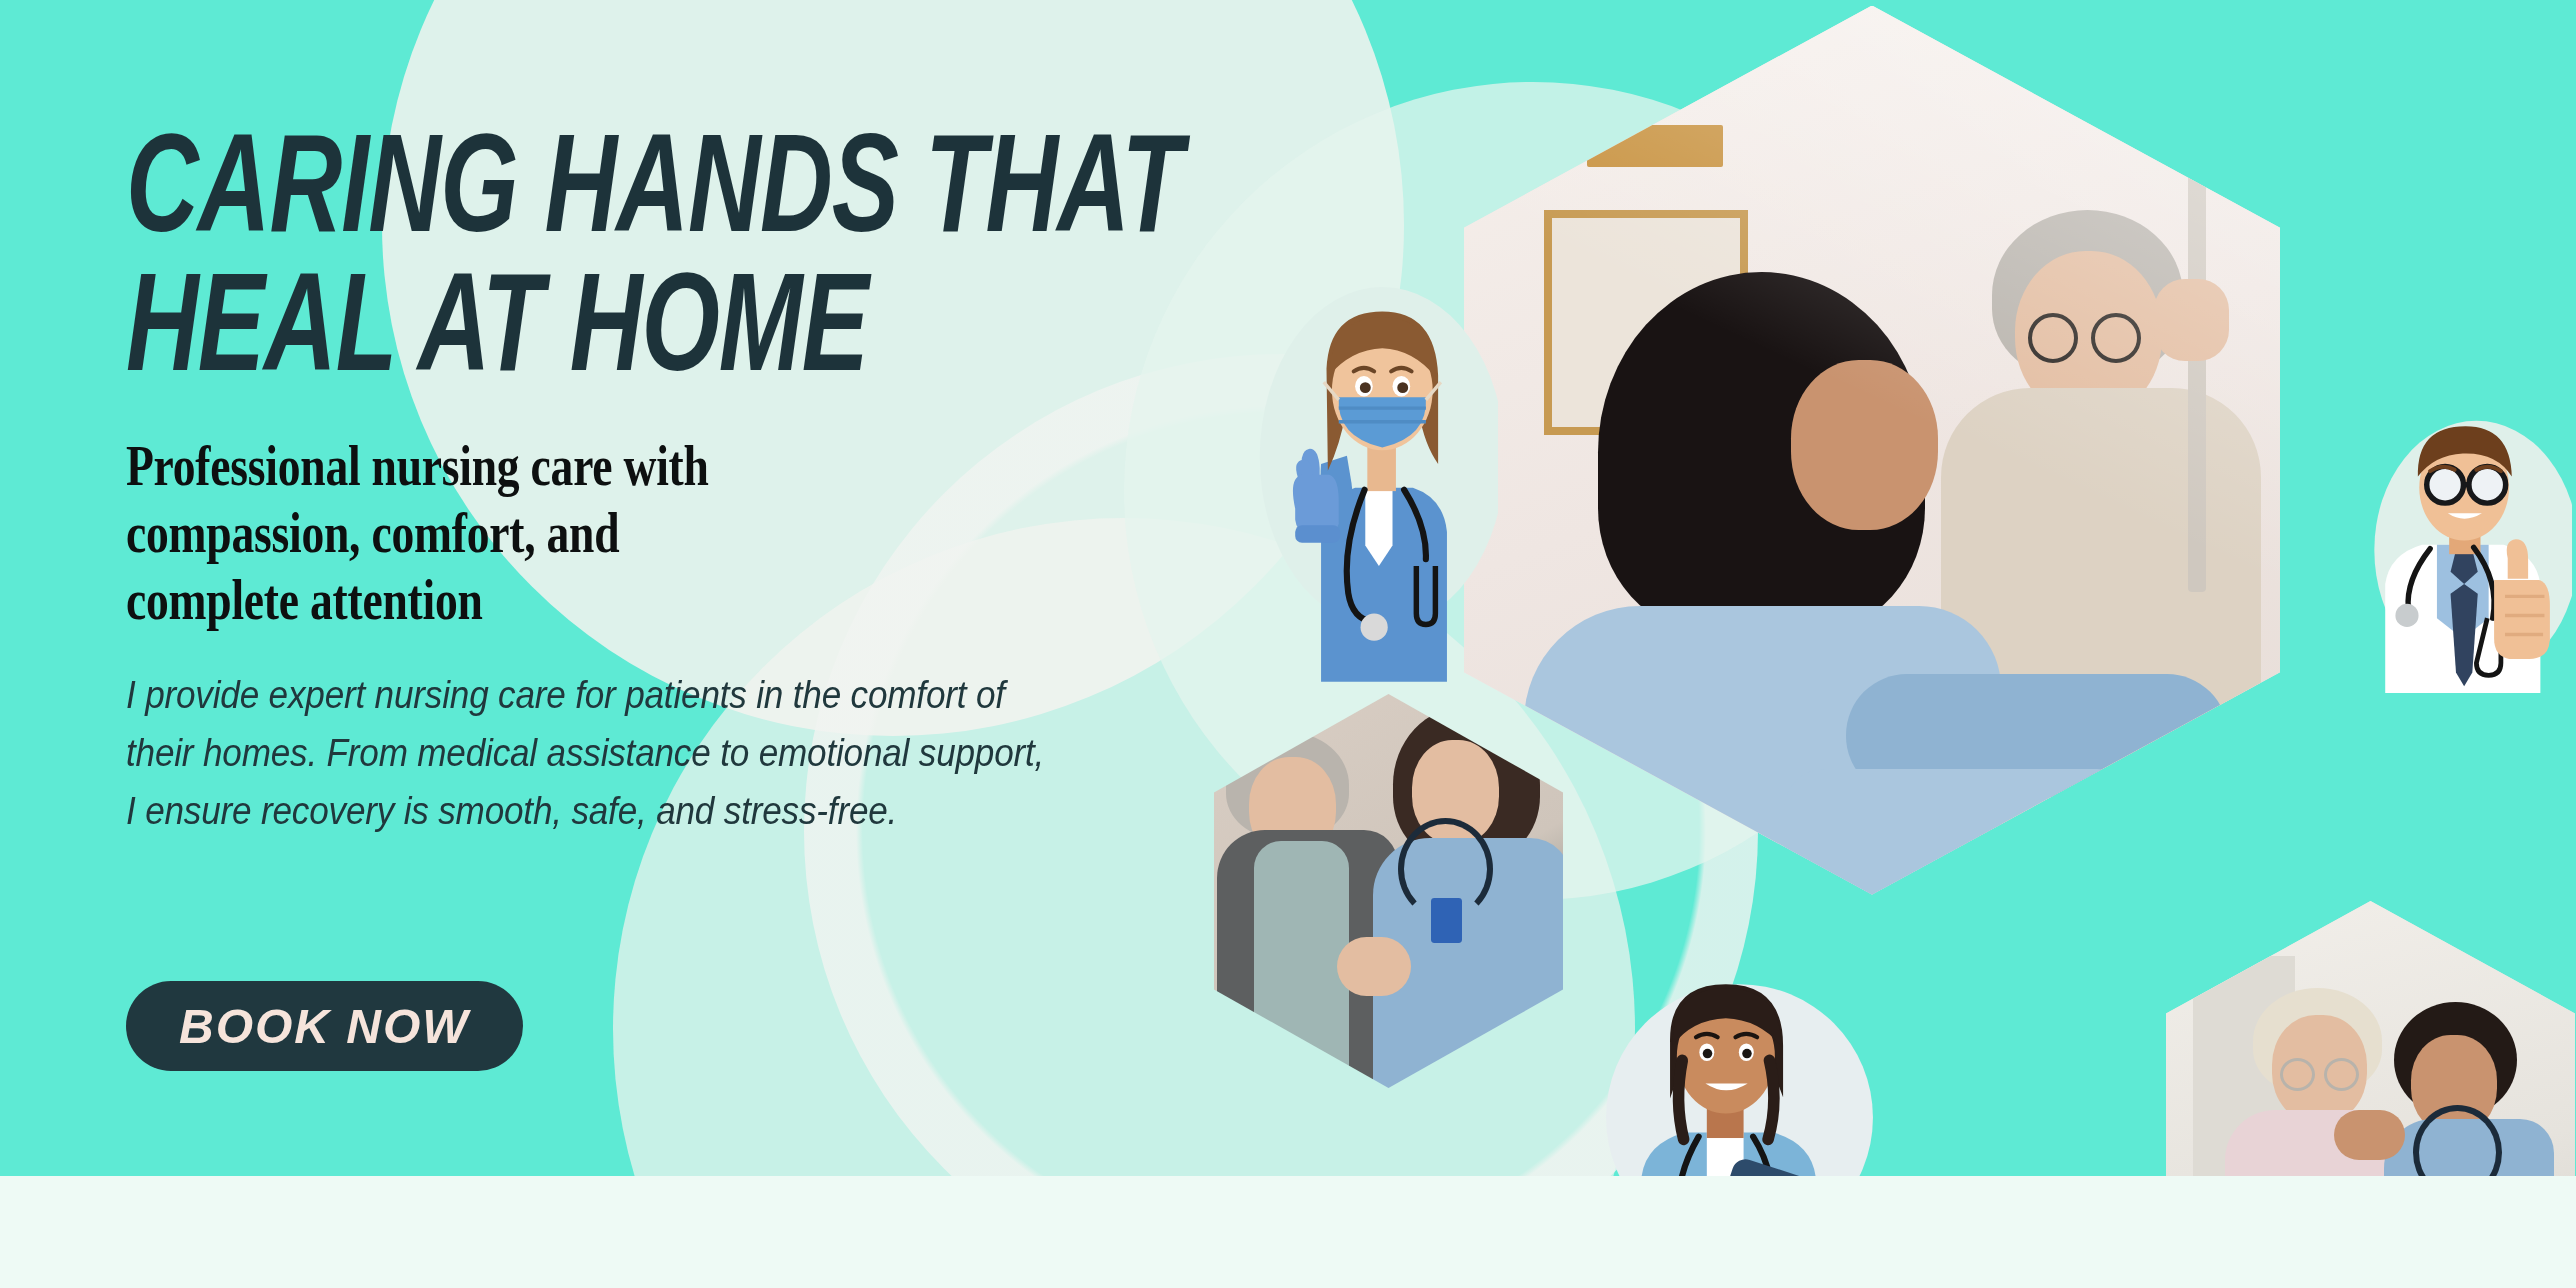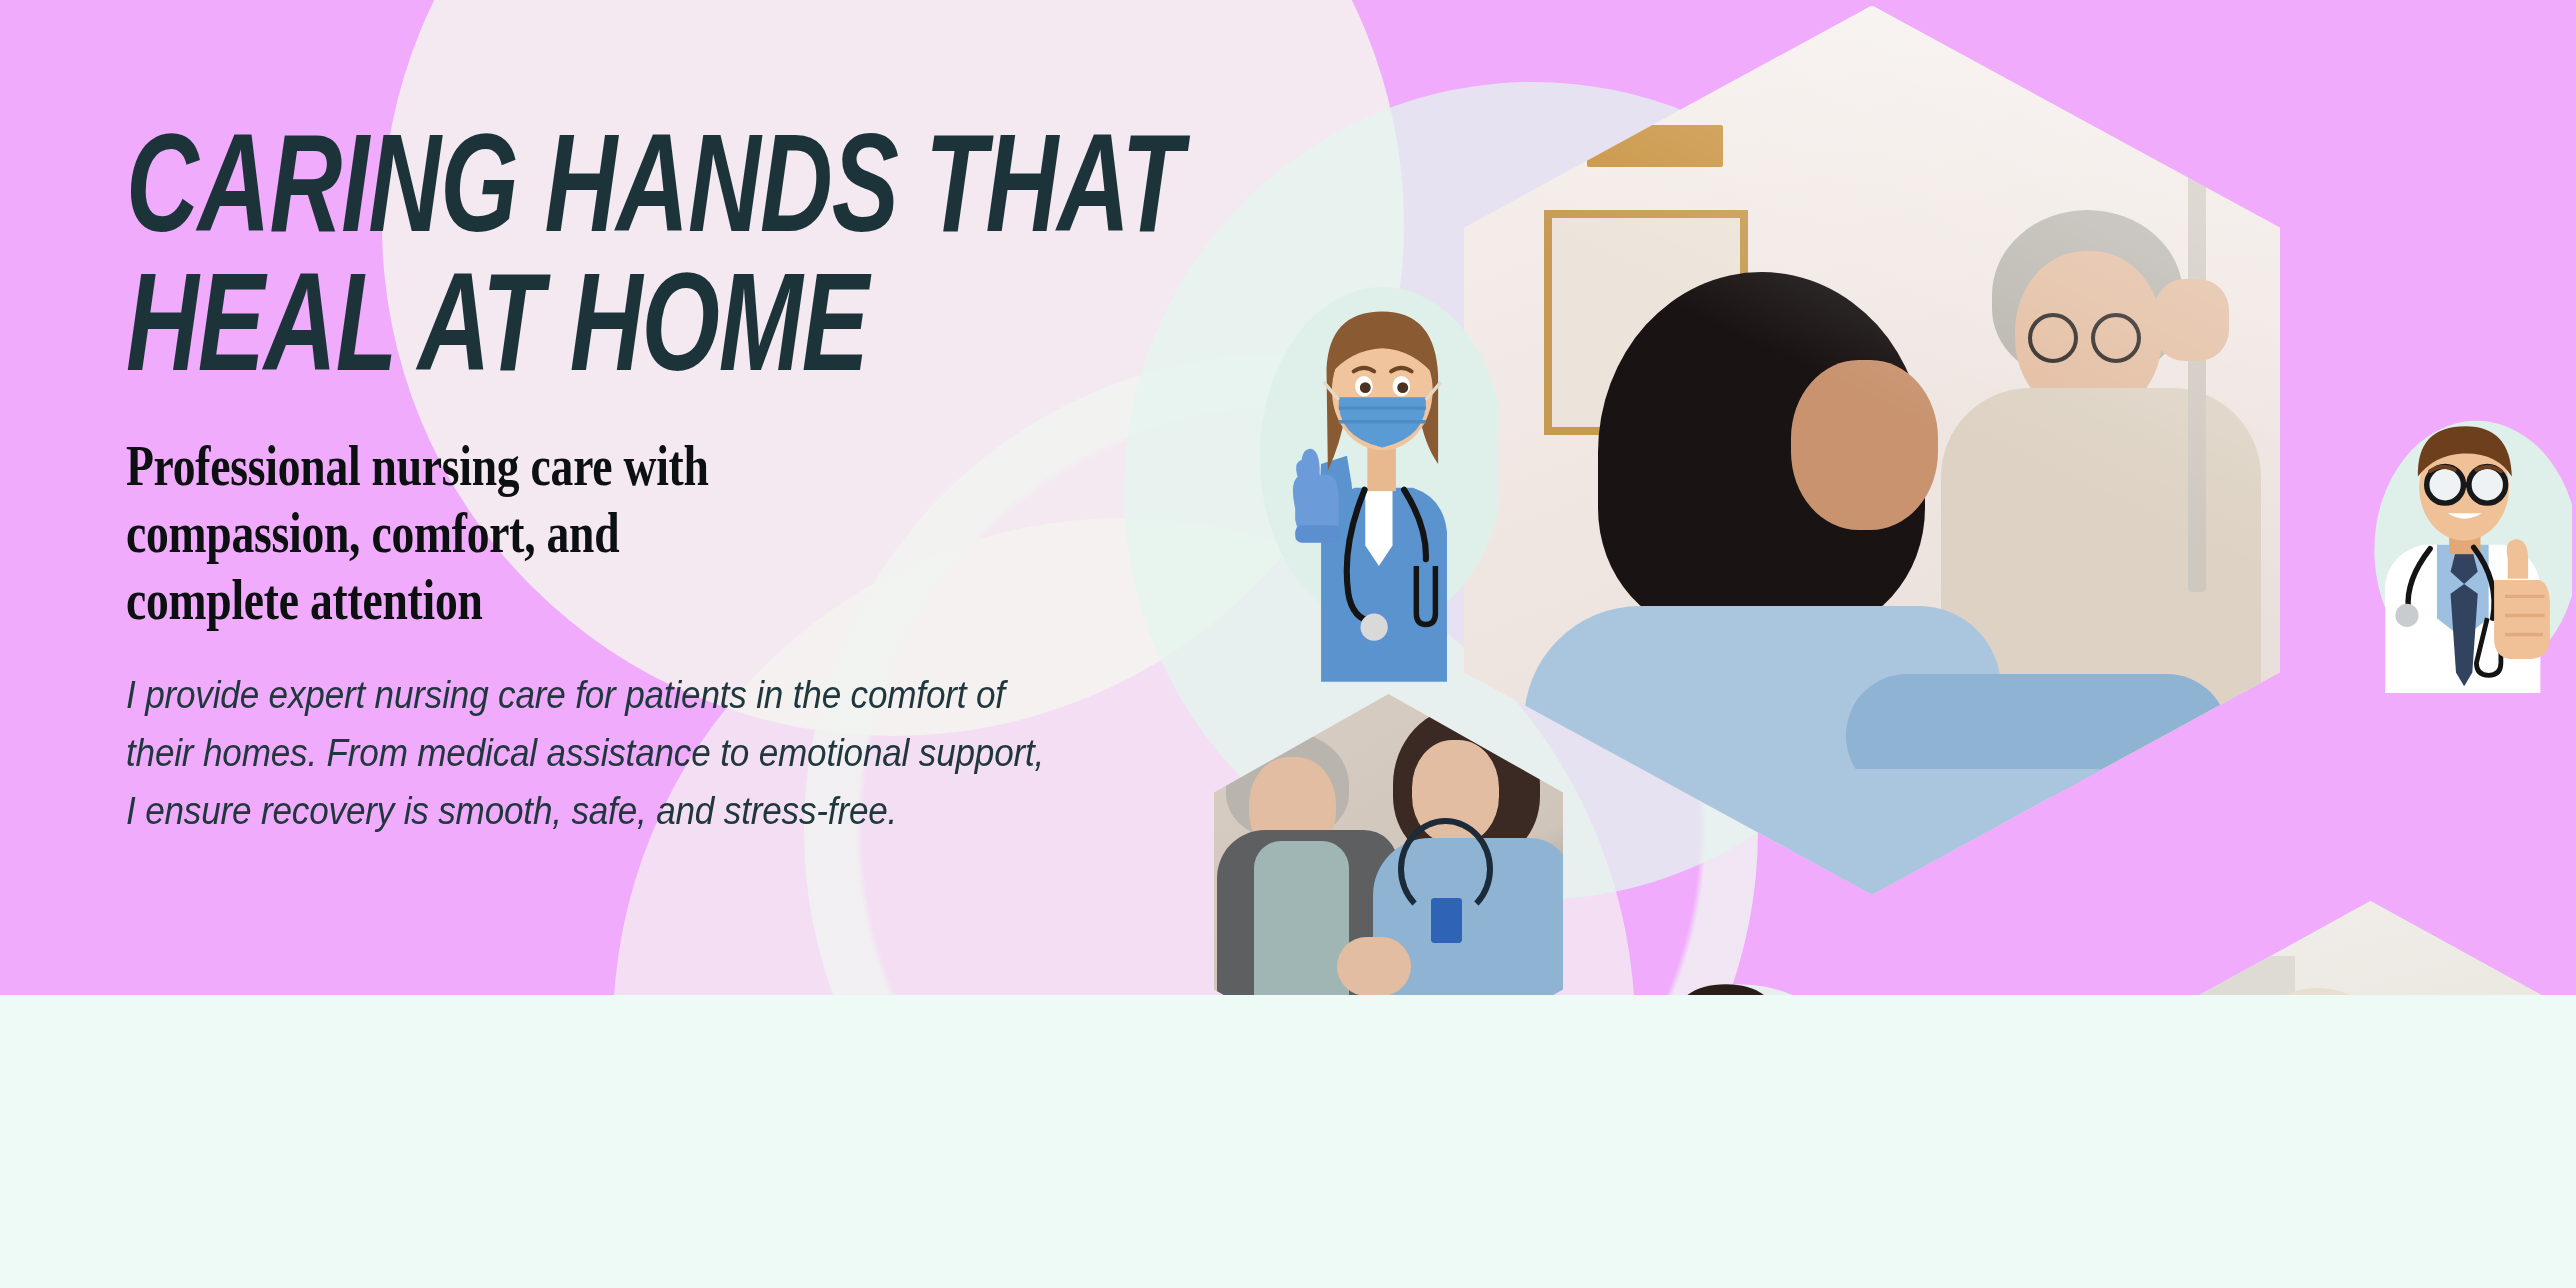--- a/index.html
+++ b/index.html
@@ -4,22 +4,22 @@
 <style>
   * { margin:0; padding:0; box-sizing:border-box; }
   html,body { width:2576px; height:1288px; overflow:hidden; }
   body {
     font-family:"Liberation Sans", sans-serif;
     background:#eefaf5;
     position:relative;
   }
   #banner {
     position:absolute; inset:0;
-    width:2576px; height:995px;
-    background:#f0abfc;
+    width:2576px; height:1176px;
+    background:#5eead4;
     overflow:hidden;
   }
 
   
   .bg-blob-warm{
     position:absolute;
     left:382px; top:-286px;
     width:1022px; height:1022px;
     border-radius:50%;
     background:#f4f3ef;
@@ -398,16 +398,19 @@
   <div class="text-col">
     <h1 class="headline">
       <span class="hl-line">CARING HANDS THAT</span>
       <span class="hl-line">HEAL AT HOME</span>
     </h1>
     <h2 class="subhead">Professional nursing care with compassion, comfort, and complete attention</h2>
     <p class="bodytext">I provide expert nursing care for patients in the comfort of their homes. From medical assistance to emotional support, I ensure recovery is smooth, safe, and stress-free.</p>
   </div>
 
   <div class="cta-row">
+    <button class="book-btn">
+      <span class="book-btn-label">BOOK NOW</span>
+    </button>
   </div>
 
 </div>
 
 
 </body></html>

